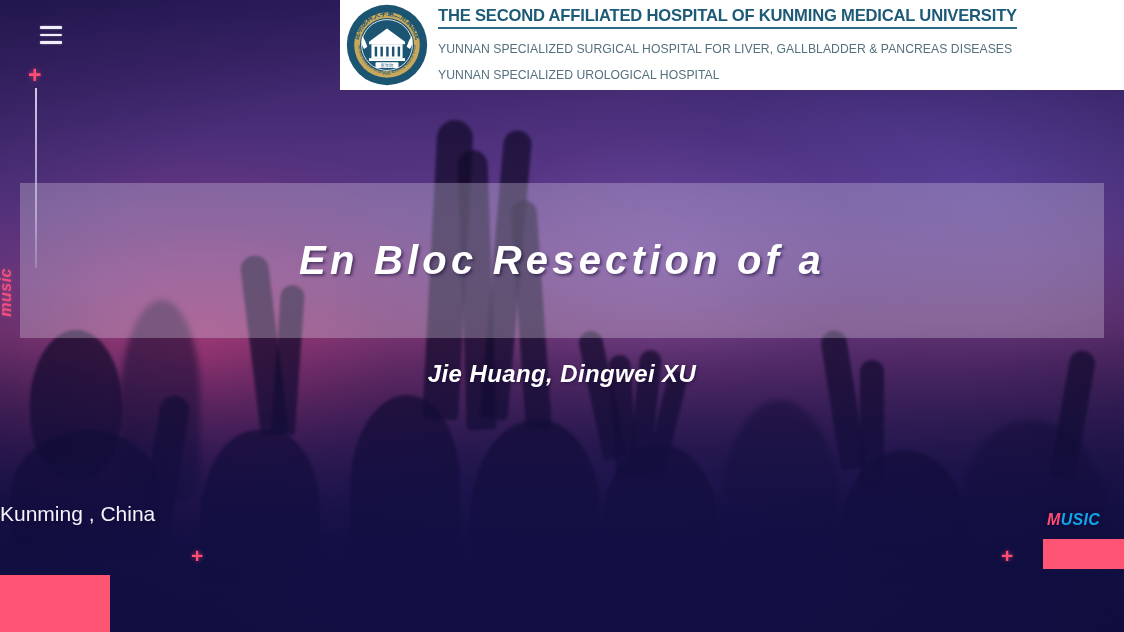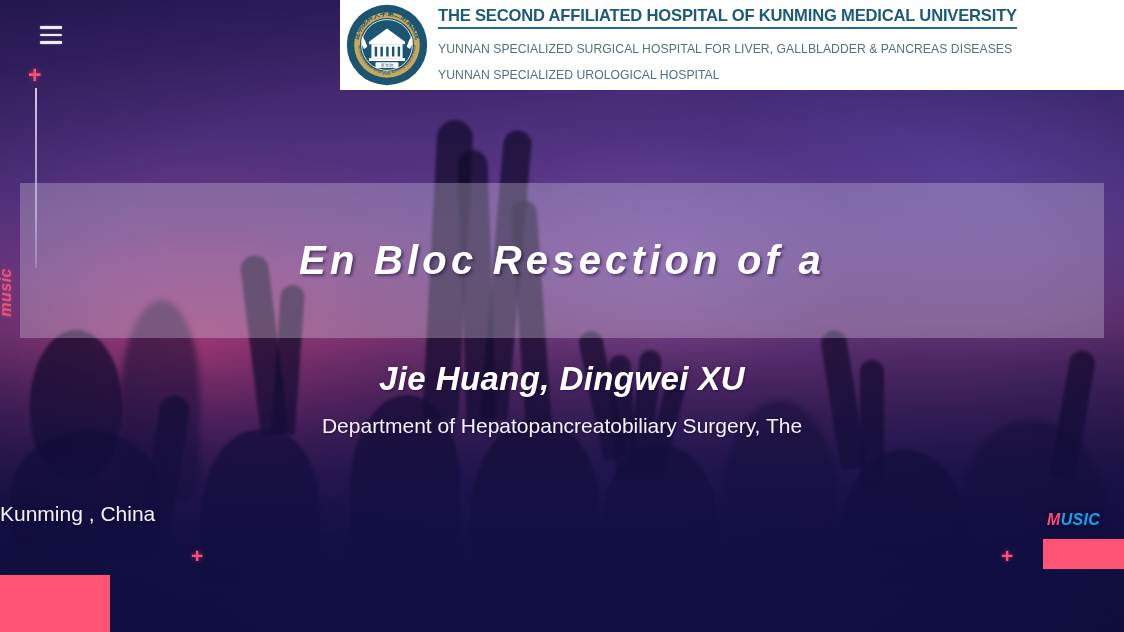--- a/index.html
+++ b/index.html
@@ -107,21 +107,21 @@
     text-shadow:2px 2px 3px rgba(30,15,60,0.55);
     padding:0 8px;
   }
   .slide-title .tl { white-space:nowrap;text-align:center; }
 
   
   .authors {
     position:absolute; left:0; right:0; top:360px;
     text-align:center; z-index:5;
     font-style:italic; font-weight:bold;
-    font-size:33px; color:#ffffff;
+    font-size:24px; color:#ffffff;
     letter-spacing:0.4px;
     text-shadow:1px 1px 3px rgba(25,12,55,0.6);
   }
   .affiliation {
     position:absolute; left:0; right:0; top:413px;
     text-align:center; z-index:5;
     font-size:21px; color:#f4f2fb;
     line-height:26px;
     text-shadow:1px 1px 3px rgba(25,12,55,0.7);
   }
@@ -262,21 +262,20 @@
     </div>
   </div>
 
   <div class="title-band"></div>
   <div class="slide-title">
     <span class="tl">En Bloc Resection of a</span>
   </div>
 
   <div class="authors">Jie Huang, Dingwei XU</div>
   <div class="affiliation">
-    <span class="ln">Department of Hepatopancreatobiliary Surgery, The</span>
   </div>
   <div class="city">Kunming , China</div>
 
   <div class="hamburger">
     <span></span>
     <span></span>
     <span></span>
   </div>
 
   <div class="plus p1">+</div>

